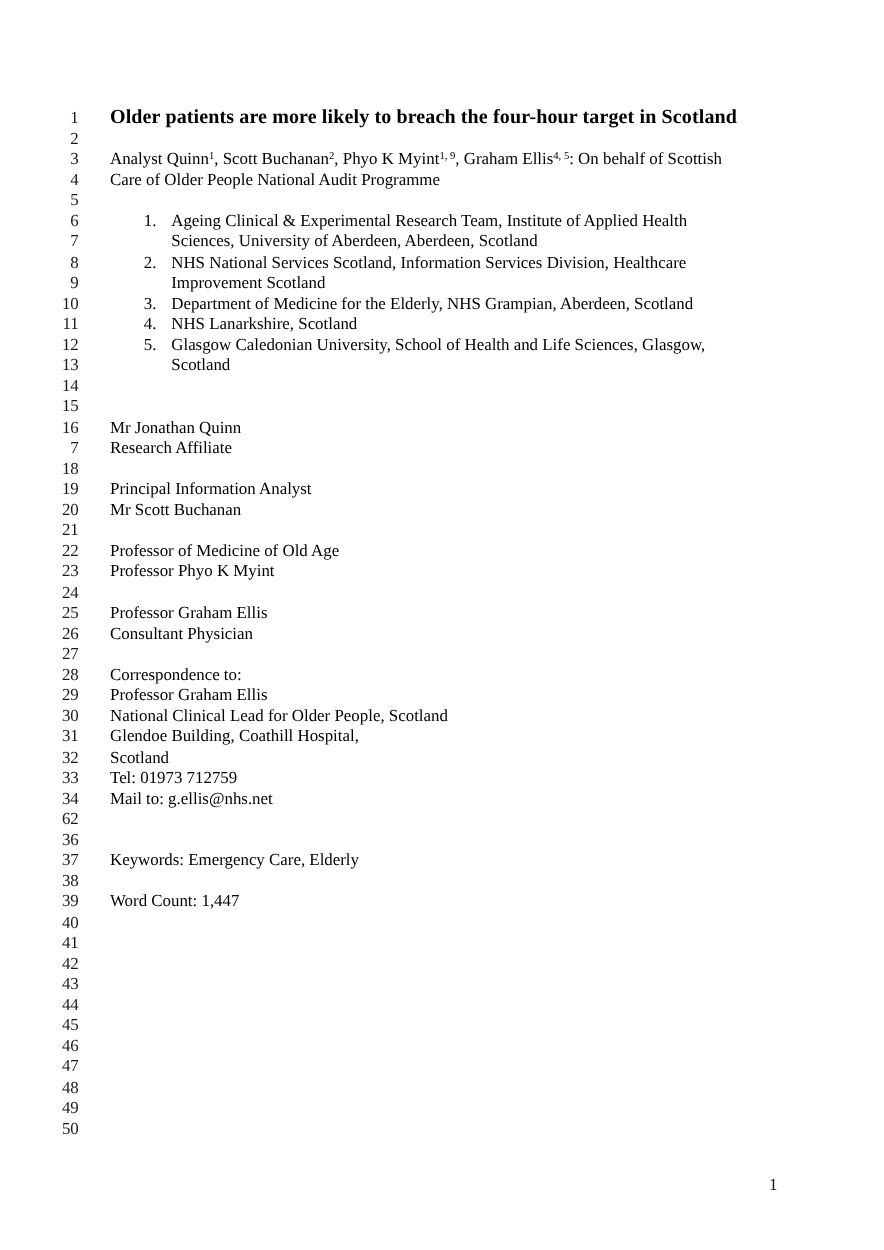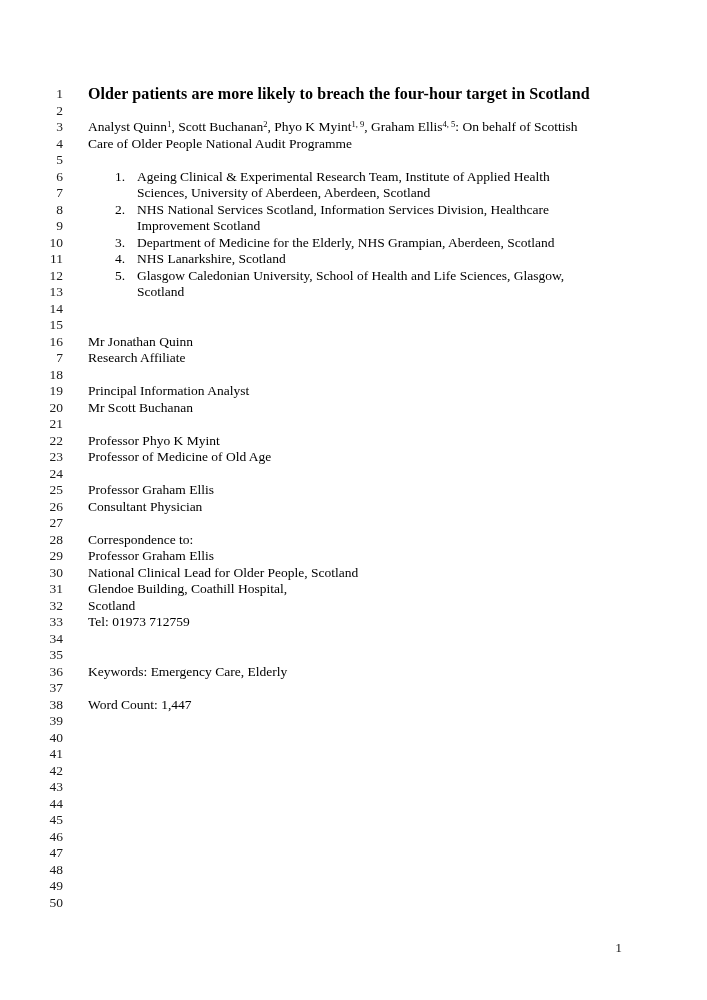--- a/index.html
+++ b/index.html
@@ -95,21 +95,21 @@
       <div class="gln">25</div>
       <div class="gln">26</div>
       <div class="gln">27</div>
       <div class="gln">28</div>
       <div class="gln">29</div>
       <div class="gln">30</div>
       <div class="gln">31</div>
       <div class="gln">32</div>
       <div class="gln">33</div>
       <div class="gln">34</div>
-      <div class="gln">35</div>
+      <div class="gln">62</div>
       <div class="gln">36</div>
       <div class="gln">37</div>
       <div class="gln">38</div>
       <div class="gln">39</div>
       <div class="gln">40</div>
       <div class="gln">41</div>
       <div class="gln">42</div>
       <div class="gln">43</div>
       <div class="gln">44</div>
       <div class="gln">45</div>
@@ -154,37 +154,38 @@
     <div class="ln">Mr Jonathan Quinn</div>
     <div class="ln">Research Affiliate</div>
 
     <div class="ln"></div>
 
     <div class="ln">Principal Information Analyst</div>
     <div class="ln">Mr Scott Buchanan</div>
 
     <div class="ln"></div>
 
+    <div class="ln">Professor of Medicine of Old Age</div>
     <div class="ln">Professor Phyo K Myint</div>
-    <div class="ln">Professor of Medicine of Old Age</div>
 
     <div class="ln"></div>
 
     <div class="ln">Professor Graham Ellis</div>
     <div class="ln">Consultant Physician</div>
 
     <div class="ln"></div>
 
     <div class="ln bold">Correspondence to:</div>
 
     <div class="ln">Professor Graham Ellis</div>
     <div class="ln">National Clinical Lead for Older People, Scotland</div>
     <div class="ln">Glendoe Building, Coathill Hospital,</div>
     <div class="ln">Scotland</div>
     <div class="ln">Tel: 01973 712759</div>
+    <div class="ln">Mail to: g.ellis@nhs.net</div>
 
     <div class="ln"></div>
     <div class="ln"></div>
 
     <div class="ln"><span class="bold">Keywords:</span><span> Emergency Care, Elderly</span></div>
 
     <div class="ln"></div>
 
     <div class="ln bold">Word Count: 1,447</div>
   </div>

